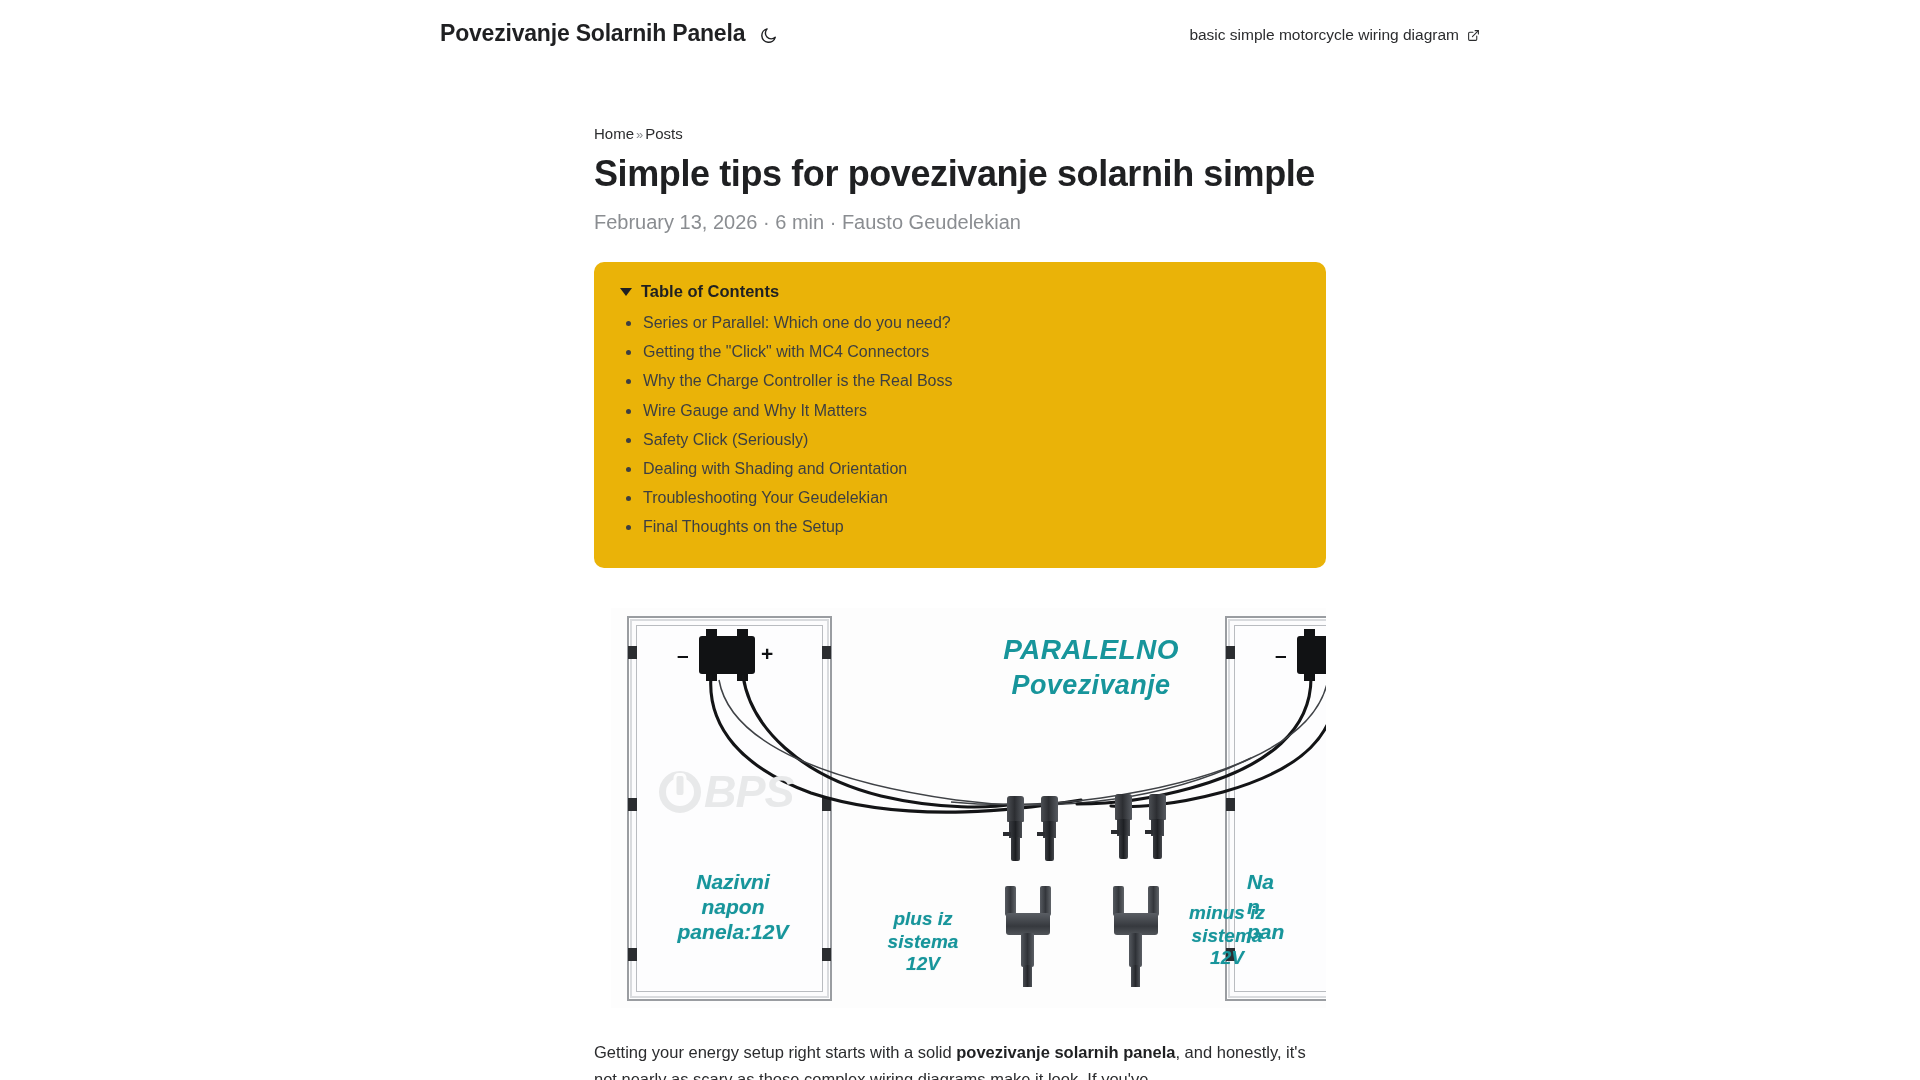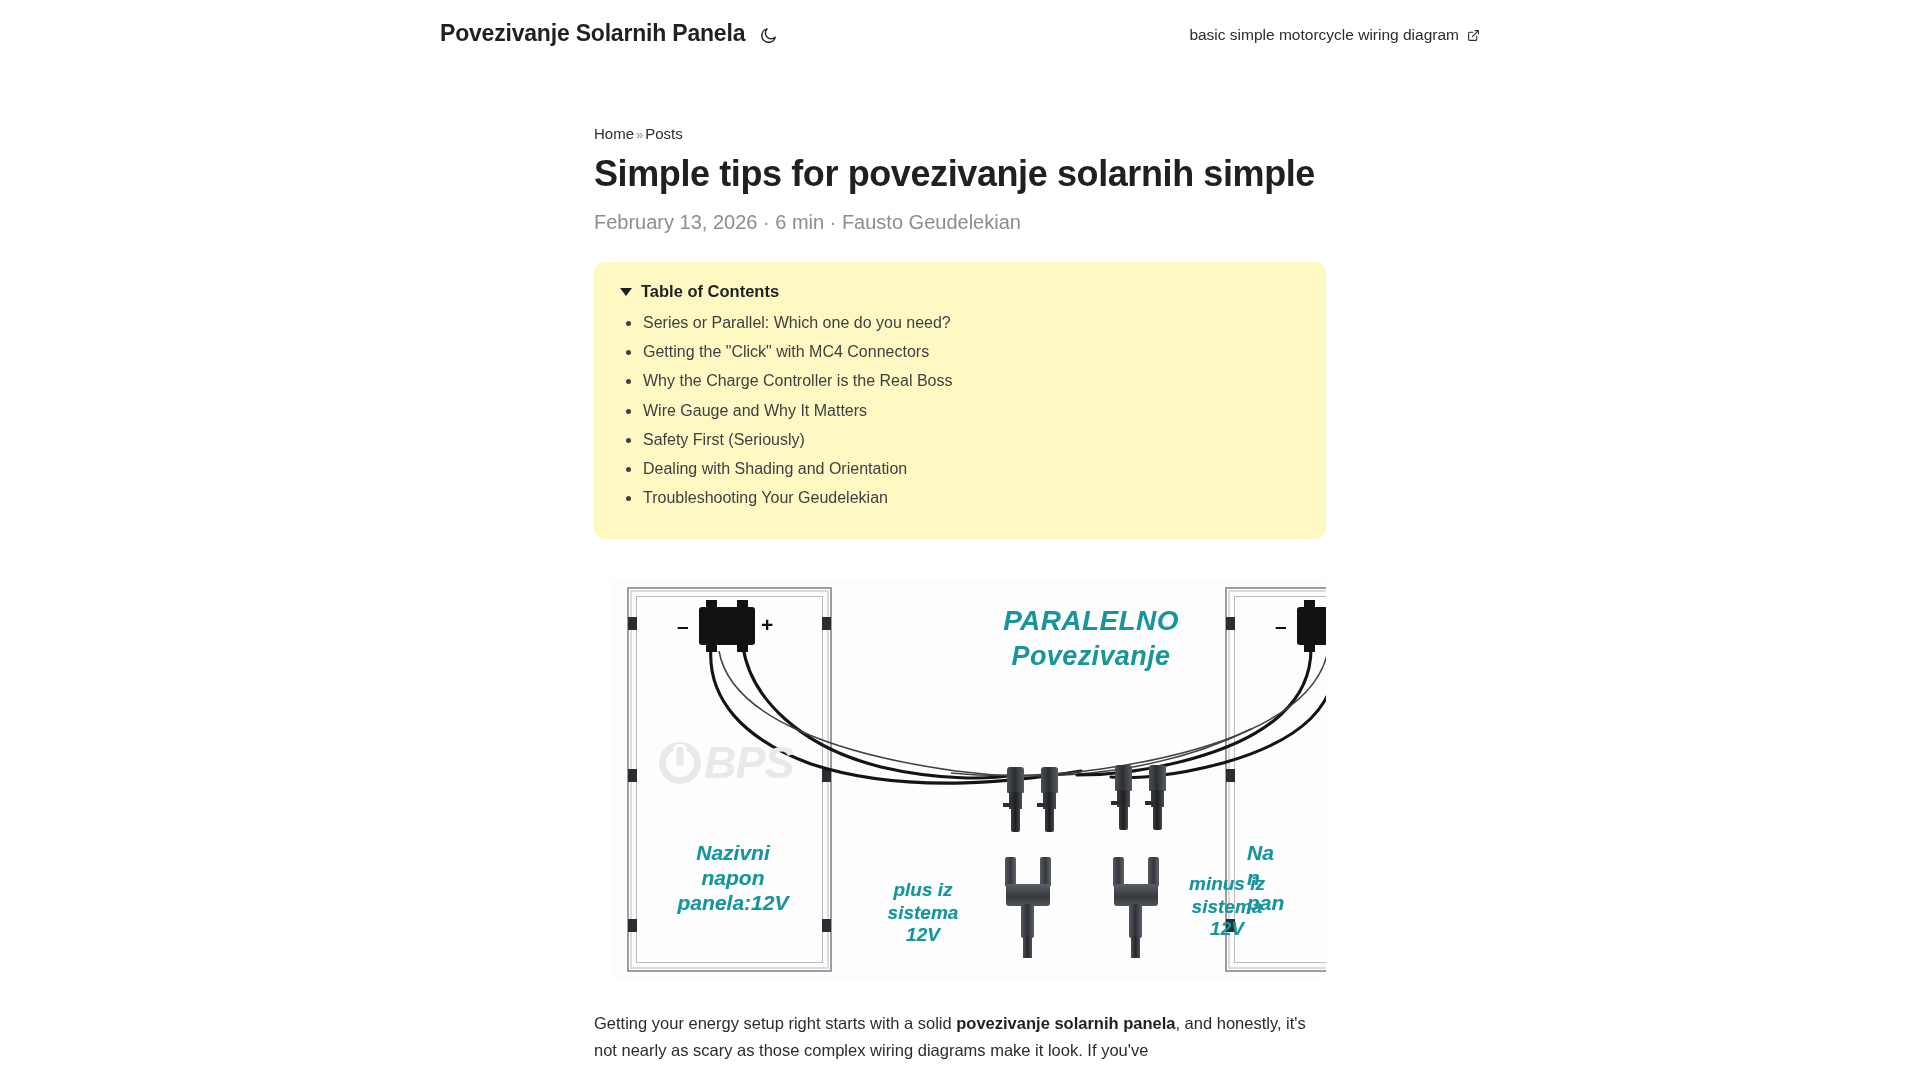--- a/index.html
+++ b/index.html
@@ -77,21 +77,21 @@
   }
   .post-meta {
     font-size:20px;
     color:#8a8d91;
     margin-bottom:26px;
     line-height:1.4;
   }
 
   
   .toc-box {
-    background:#fef9c3;
+    background:#eab308;
     border-radius:10px;
     padding:20px 26px 24px 26px;
     margin-bottom:40px;
   }
   .toc-summary {
     display:flex; align-items:center; gap:9px;
     font-size:16.5px;
     font-weight:700;
     color:#1f2022;
     cursor:pointer;
@@ -331,23 +331,24 @@
     <section class="toc-box">
       <div class="toc-summary">
         <span class="toc-caret"></span>
         <span>Table of Contents</span>
       </div>
       <ul class="toc-list">
         <li><a>Series or Parallel: Which one do you need?</a></li>
         <li><a>Getting the "Click" with MC4 Connectors</a></li>
         <li><a>Why the Charge Controller is the Real Boss</a></li>
         <li><a>Wire Gauge and Why It Matters</a></li>
-        <li><a>Safety First (Seriously)</a></li>
+        <li><a>Safety Click (Seriously)</a></li>
         <li><a>Dealing with Shading and Orientation</a></li>
         <li><a>Troubleshooting Your Geudelekian</a></li>
+        <li><a>Final Thoughts on the Setup</a></li>
       </ul>
     </section>
 
     <figure class="figure">
       <div class="diagram">
 
         <div class="panel" style="left:16px; top:8px; width:205px; height:385px;">
           <div class="panel-inner"></div>
           <div class="panel-clip" style="left:-1px; top:28px;"></div>
           <div class="panel-clip" style="left:-1px; top:180px;"></div>

